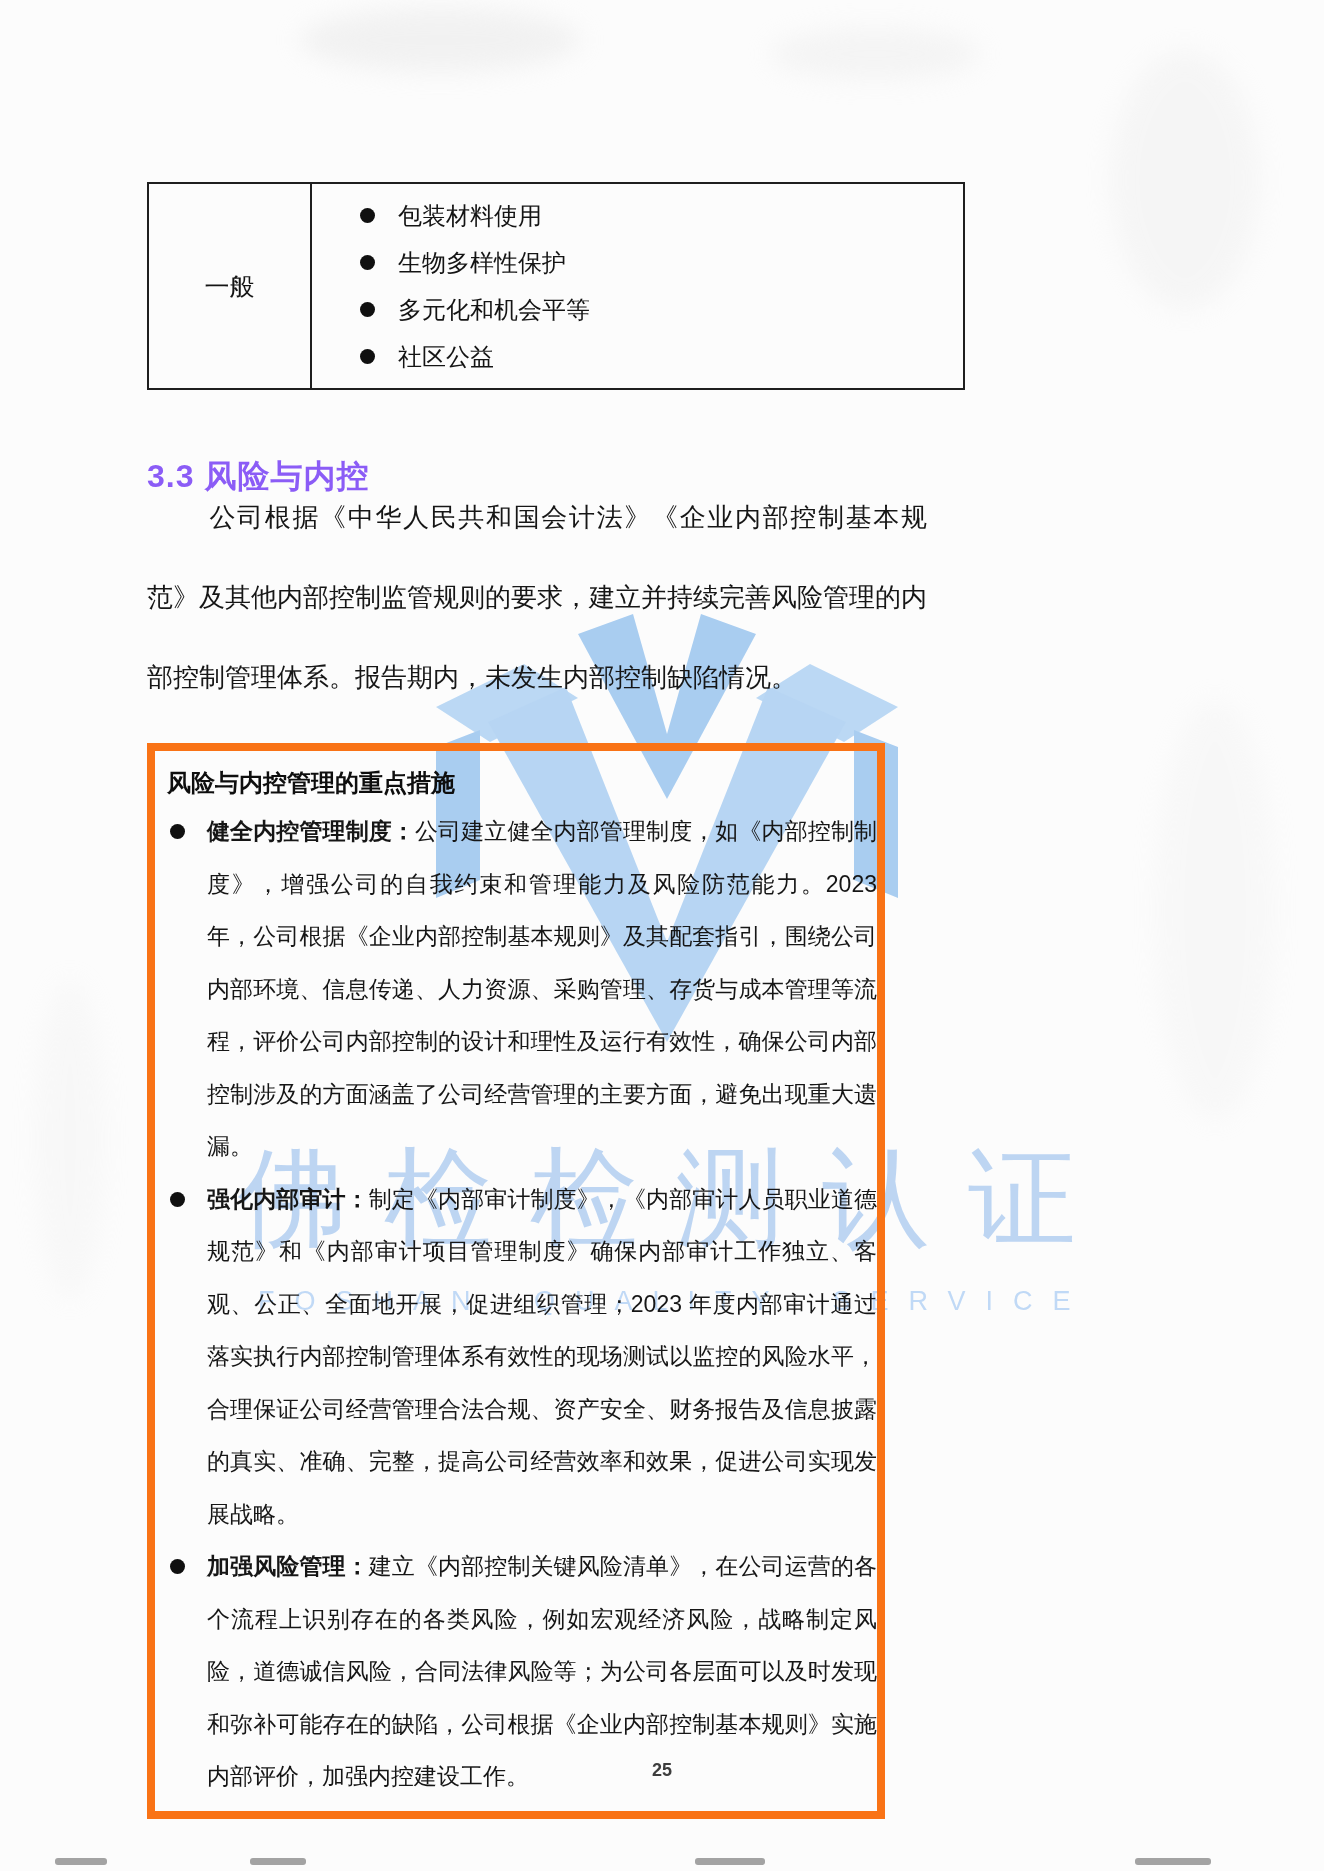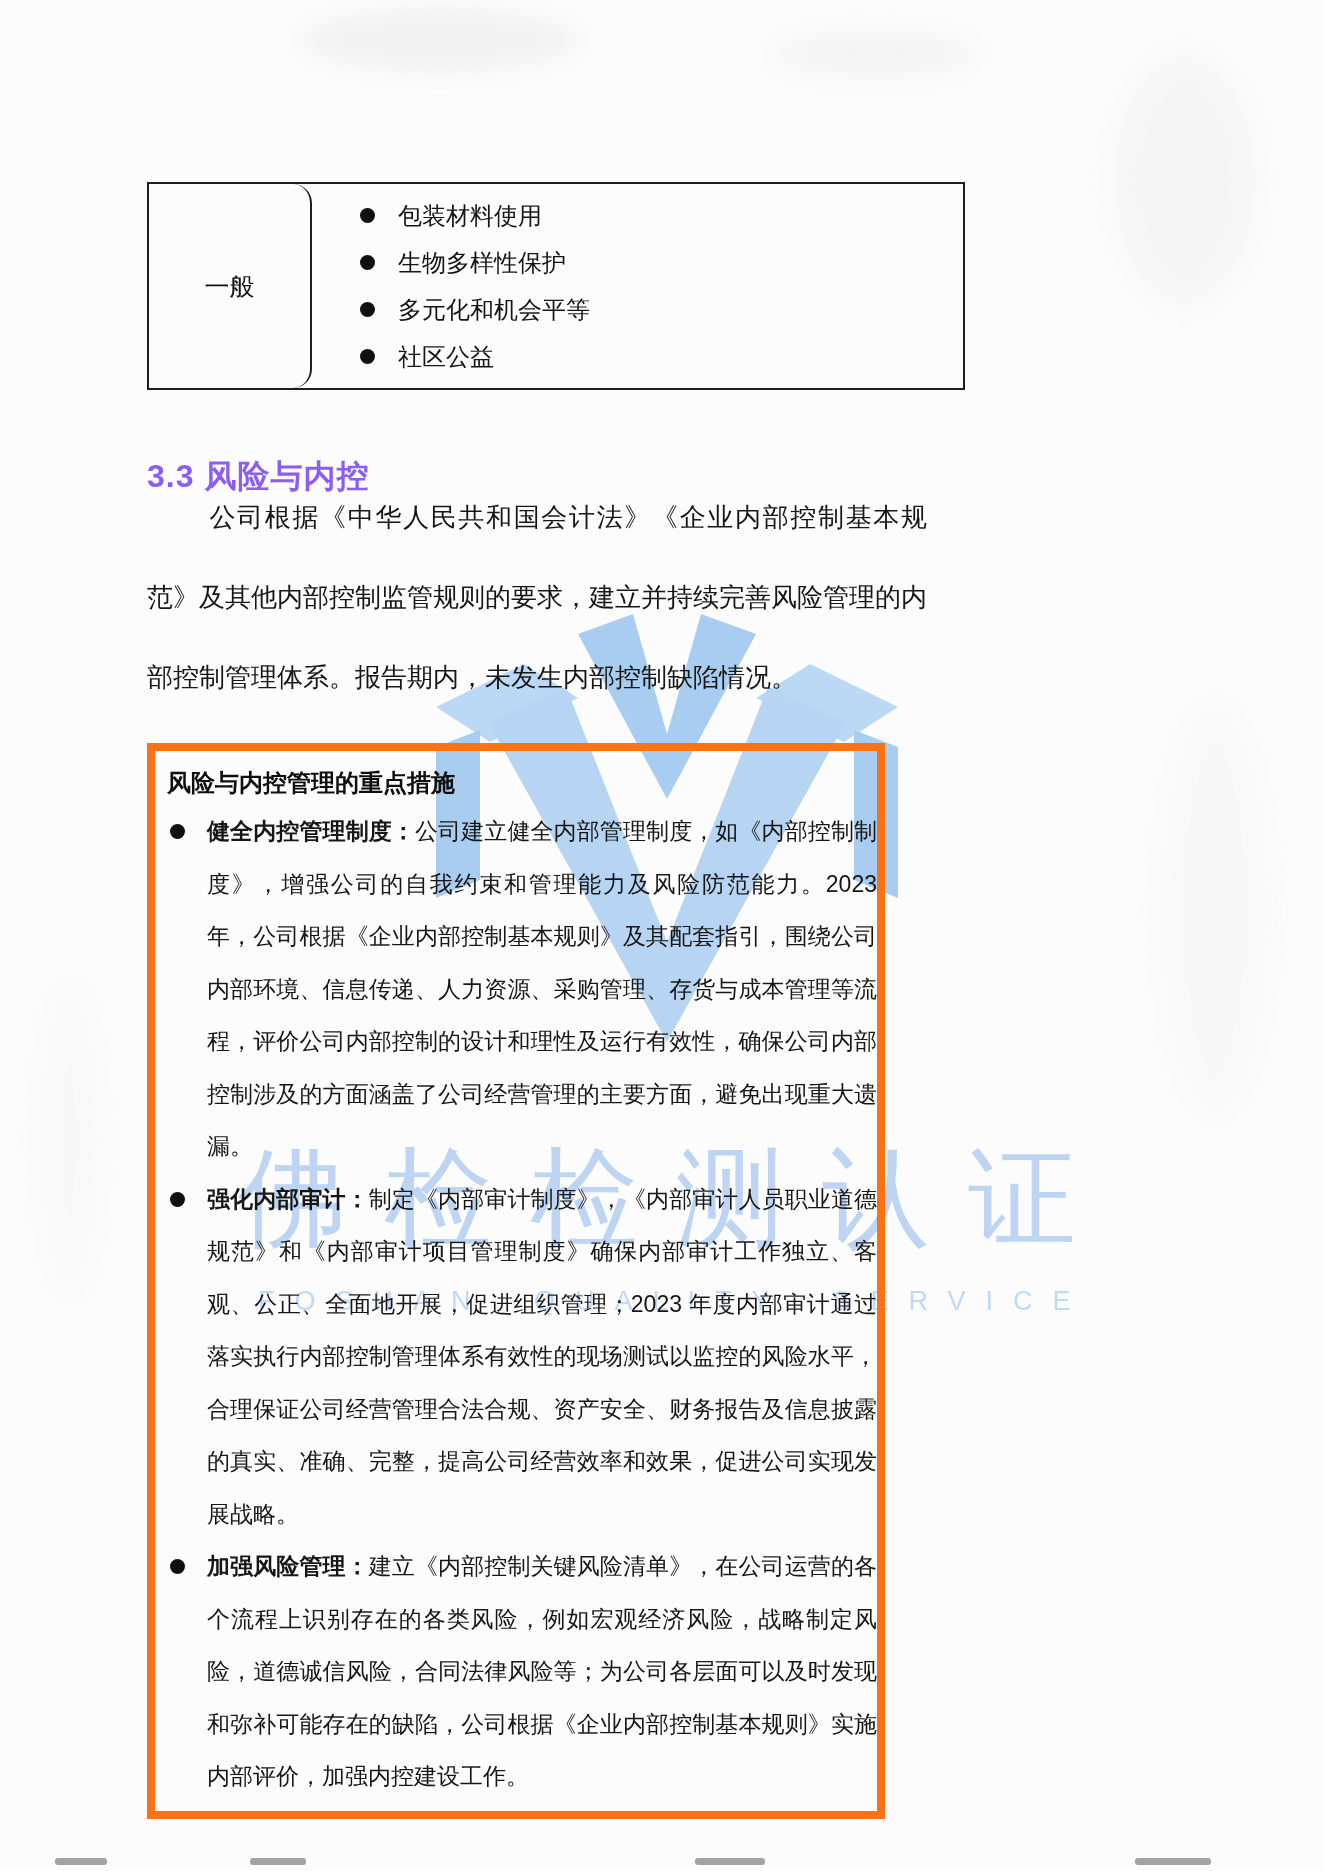--- a/index.html
+++ b/index.html
@@ -40,21 +40,21 @@
   .content { position:absolute; inset:0; z-index:2; }
 
   
   .mat-table {
     position:absolute; left:147px; top:182px; width:818px; height:208px;
     border:2px solid #1f1f1f; box-sizing:border-box; display:flex; background:transparent;
   }
   .col-left {
     width:163px; border-right:2px solid #1f1f1f; box-sizing:border-box;
     display:flex; align-items:center; justify-content:center;
-    font-size:25px; color:#141414;border-radius:19px;
+    font-size:25px; color:#141414;
   }
   .col-right { flex:1; display:flex; flex-direction:column; justify-content:space-around; padding:8px 0; }
   .t-row { display:flex; align-items:center; font-size:24px; color:#141414; }
   .t-row .dot { width:15px; height:15px; border-radius:50%; background:#101010; margin-left:48px; margin-right:23px; flex:0 0 auto; }
 
   
   .heading {
     position:absolute; left:147px; top:428px;
     font-size:32px; font-weight:bold; color:#8b5cf6; letter-spacing:1px;
   }
@@ -160,15 +160,16 @@
         <span class="dot"></span>
         <span class="lead">强化内部审计：</span><span>制定《内部审计制度》，《内部审计人员职业道德规范》和《内部审计项目管理制度》确保内部审计工作独立、客观、公正、全面地开展，促进组织管理；2023 年度内部审计通过落实执行内部控制管理体系有效性的现场测试以监控的风险水平，合理保证公司经营管理合法合规、资产安全、财务报告及信息披露的真实、准确、完整，提高公司经营效率和效果，促进公司实现发展战略。</span>
       </p>
 
       <p class="m-item">
         <span class="dot"></span>
         <span class="lead">加强风险管理：</span><span>建立《内部控制关键风险清单》，在公司运营的各个流程上识别存在的各类风险，例如宏观经济风险，战略制定风险，道德诚信风险，合同法律风险等；为公司各层面可以及时发现和弥补可能存在的缺陷，公司根据《企业内部控制基本规则》实施内部评价，加强内控建设工作。</span>
       </p>
     </div>
 
+    <div class="page-number">25</div>
 
   </div>
 </div>
 
 </body></html>

